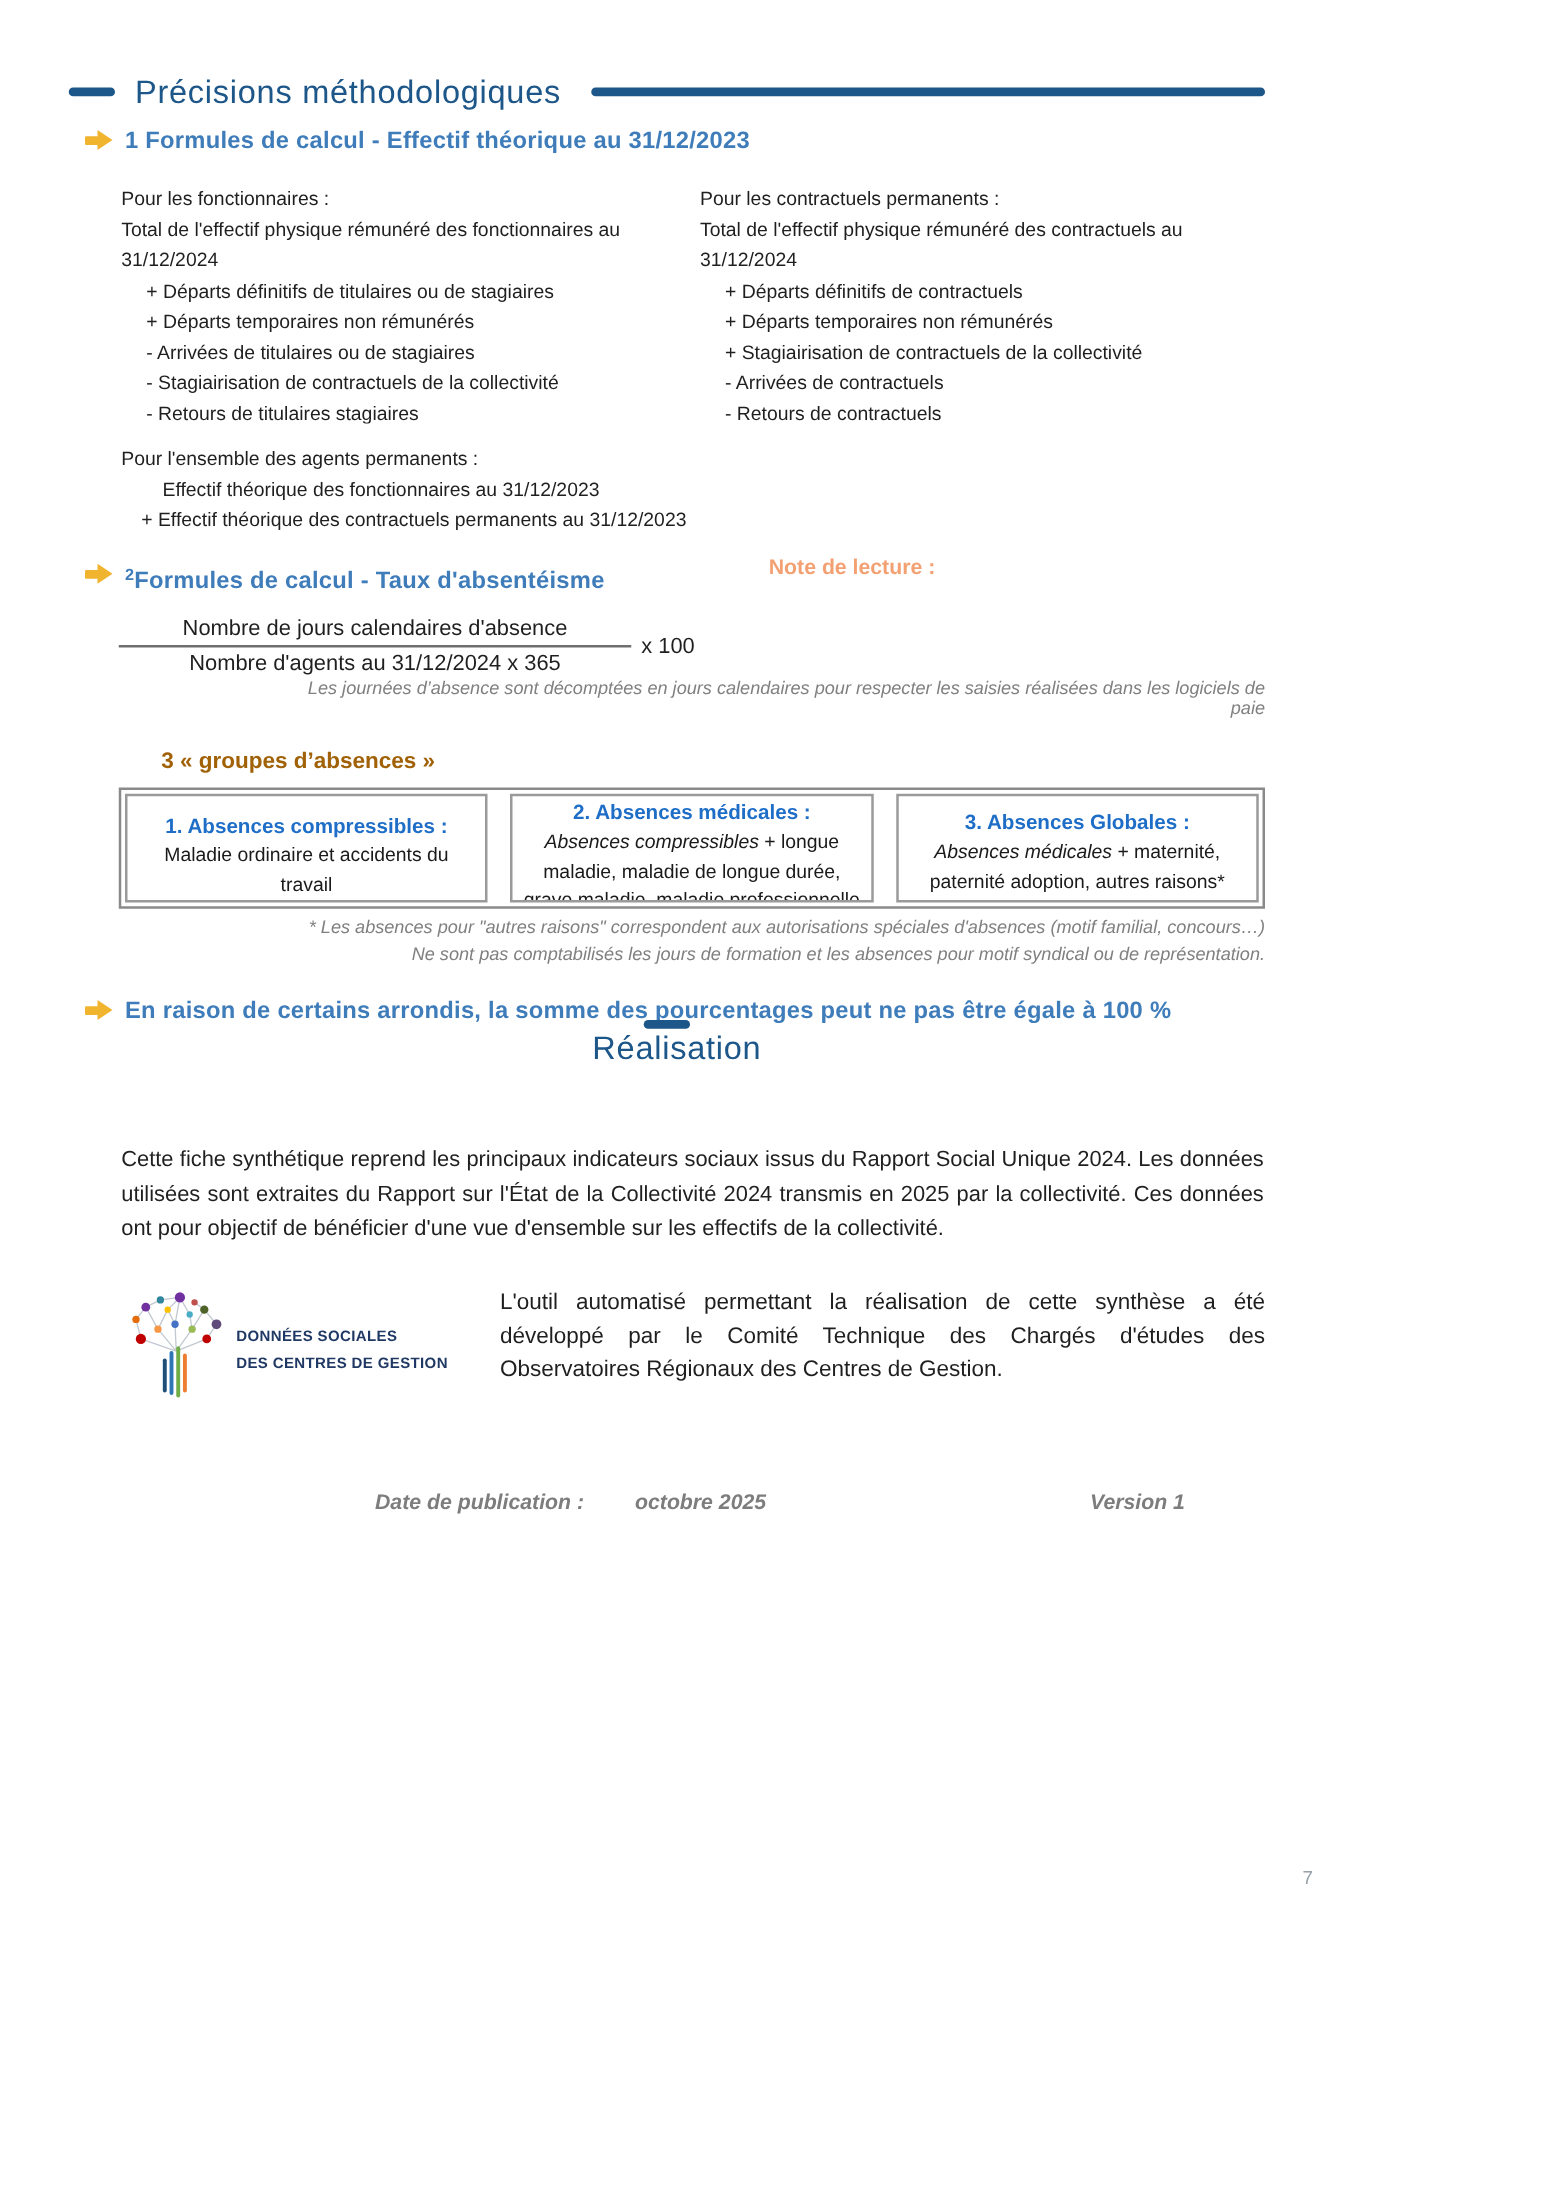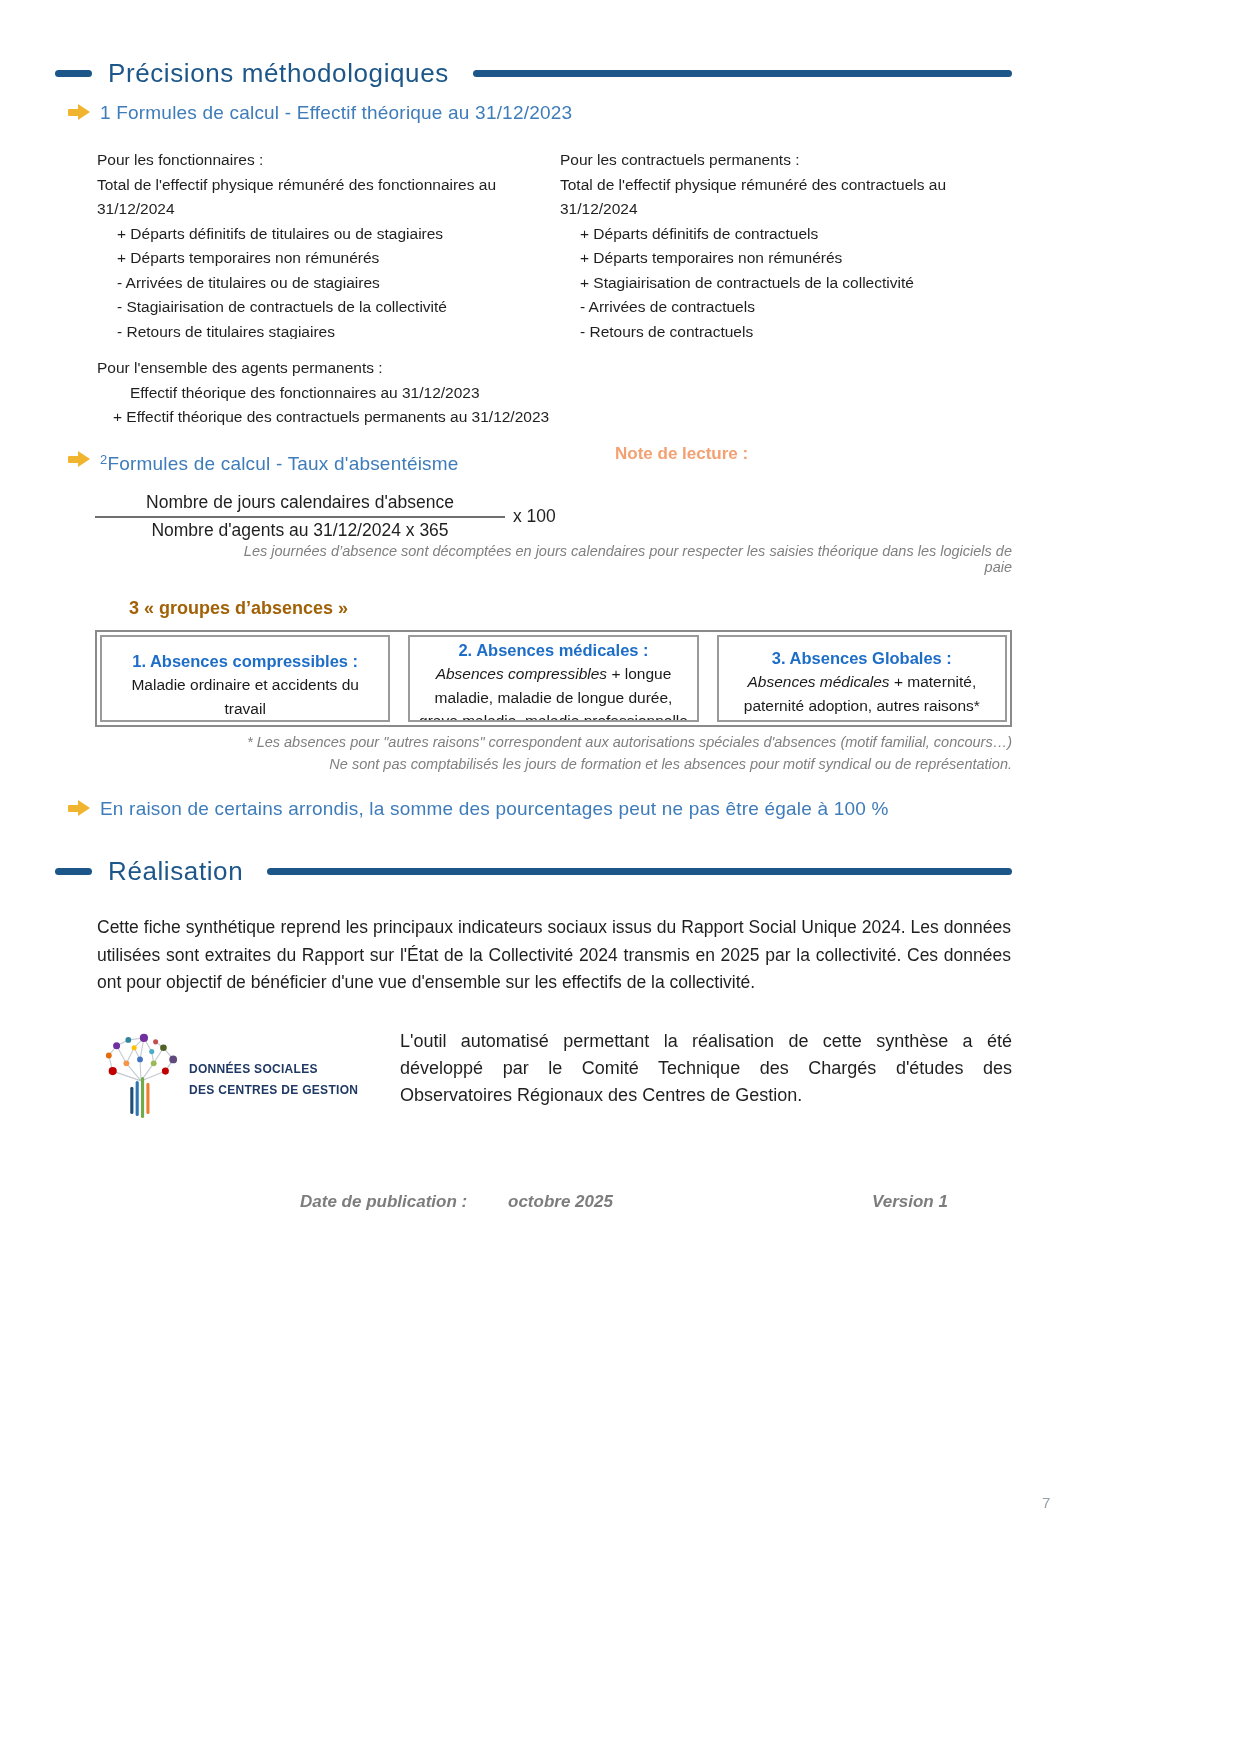--- a/index.html
+++ b/index.html
@@ -13,21 +13,21 @@
   .sec-header .dash { width:37px; height:7px; background:#1d5688; border-radius:3.5px; flex:none; }
   .sec-header .title { margin-left:16px; font-size:26px; font-weight:normal; color:#1d5688; letter-spacing:0.6px; white-space:nowrap; }
   .sec-header .rule { height:7px; background:#1d5688; border-radius:3.5px; flex:1; margin-left:24px; }
 
   
   .bullet-row { position:absolute; left:68px; display:flex; align-items:flex-start; }
   .arrow { position:relative; width:23px; height:17px; margin-right:9px; margin-top:3px; flex:none; }
   .arrow::before { content:""; position:absolute; left:0; top:5px; width:11px; height:7px; background:#f0b42e; border-radius:1px; }
   .arrow::after { content:""; position:absolute; left:10px; top:0; width:0; height:0;
     border-top:8.5px solid transparent; border-bottom:8.5px solid transparent; border-left:12px solid #f0b42e; }
-  .bullet-text { color:#3e7cba; font-weight:normal; font-size:19px; letter-spacing:0.2px; line-height:23px; }
+  .bullet-text { color:#3e7cba; font-weight:bold; font-size:19px; letter-spacing:0.2px; line-height:23px; }
   .bullet-text sup { font-size:13px; vertical-align:6px; }
 
   
   .col { position:absolute; top:148px; font-size:15.5px; line-height:24.5px; color:#1f1f1f; height:191px; overflow:hidden; }
   .col-left { left:97px;  width:452px; }
   .col-right { left:560px; width:452px; }
   .col .item { padding-left:20px; }
   .clip { height:19px; overflow:hidden; }
 
   .ensemble { position:absolute; left:97px; top:356px; font-size:15.5px; line-height:24.5px; color:#1f1f1f; }
@@ -123,21 +123,21 @@
       <div class="num">Nombre de jours calendaires d'absence</div>
       <div class="den">Nombre d'agents au 31/12/2024 x 365</div>
     </div>
     <div class="mult">x 100</div>
   </div>
 
   <div class="note">
     <div class="nt">Note de lecture :</div>
   </div>
 
-  <div class="fn" style="left:240px; top:543px; width:772px;">Les journées d’absence sont décomptées en jours calendaires pour respecter les saisies théorique dans les logiciels de paie</div>
+  <div class="fn" style="left:240px; top:543px; width:772px;">Les journées d’absence sont décomptées en jours calendaires pour respecter les saisies réalisées dans les logiciels de paie</div>
 
   <div class="groups-heading">3 « groupes d’absences »</div>
 
   <div class="boxes">
     <div class="box pad1">
       <div class="bt">1. Absences compressibles :</div>
       <div class="bb"><span class="lead"></span><span>Maladie ordinaire et accidents du travail</span></div>
     </div>
     <div class="box">
       <div class="bt">2. Absences médicales :</div>
@@ -150,21 +150,21 @@
   </div>
 
   <div class="fn" style="left:100px; top:734px; width:912px;">* Les absences pour "autres raisons" correspondent aux autorisations spéciales d'absences (motif familial, concours…)</div>
   <div class="fn" style="left:100px; top:756px; width:912px;font-style:italic;">Ne sont pas comptabilisés les jours de formation et les absences pour motif syndical ou de représentation.</div>
 
   <div class="bullet-row" style="top:797px; width:940px;">
     <div class="arrow"></div>
     <div class="bullet-text">En raison de certains arrondis, la somme des pourcentages peut ne pas être égale à 100 %</div>
   </div>
 
-  <div class="sec-header" style="top:856px;">
+  <div class="sec-header" style="top:816px;flex-direction:column;">
     <div class="dash"></div>
     <div class="title">Réalisation</div>
     <div class="rule"></div>
   </div>
 
   <div class="paragraph">Cette fiche synthétique reprend les principaux indicateurs sociaux issus du Rapport Social Unique 2024. Les données utilisées sont extraites du Rapport sur l'État de la Collectivité 2024 transmis en 2025 par la collectivité. Ces données ont pour objectif de bénéficier d'une vue d'ensemble sur les effectifs de la collectivité.</div>
 
   <div class="logo">
     <svg viewBox="0 0 82 90" width="80" height="88">
       <g stroke="#c3c9d2" stroke-width="1.1" fill="none">

